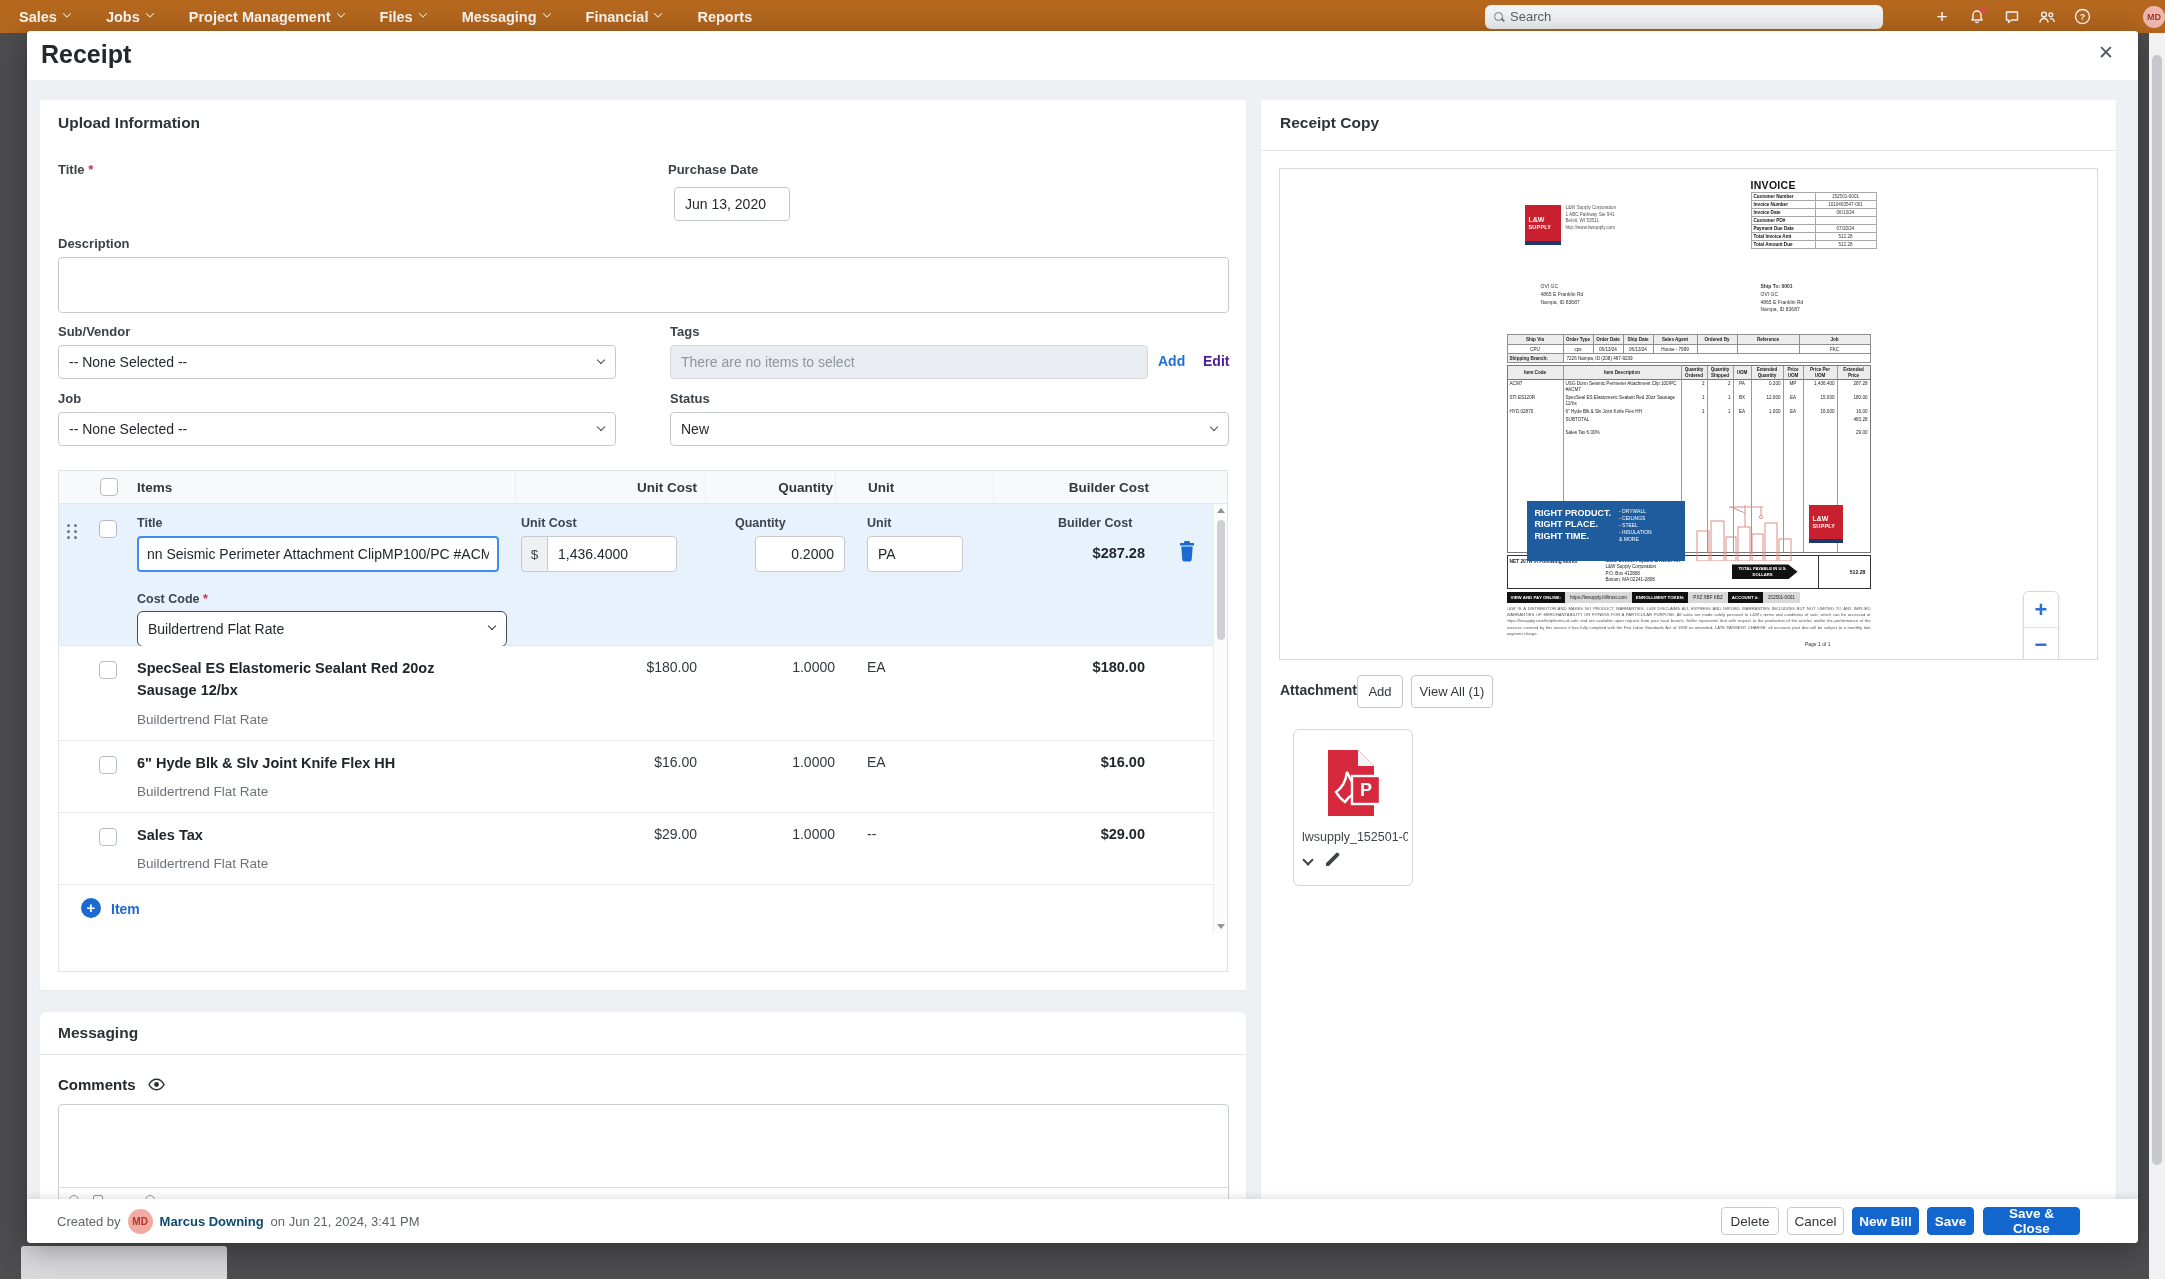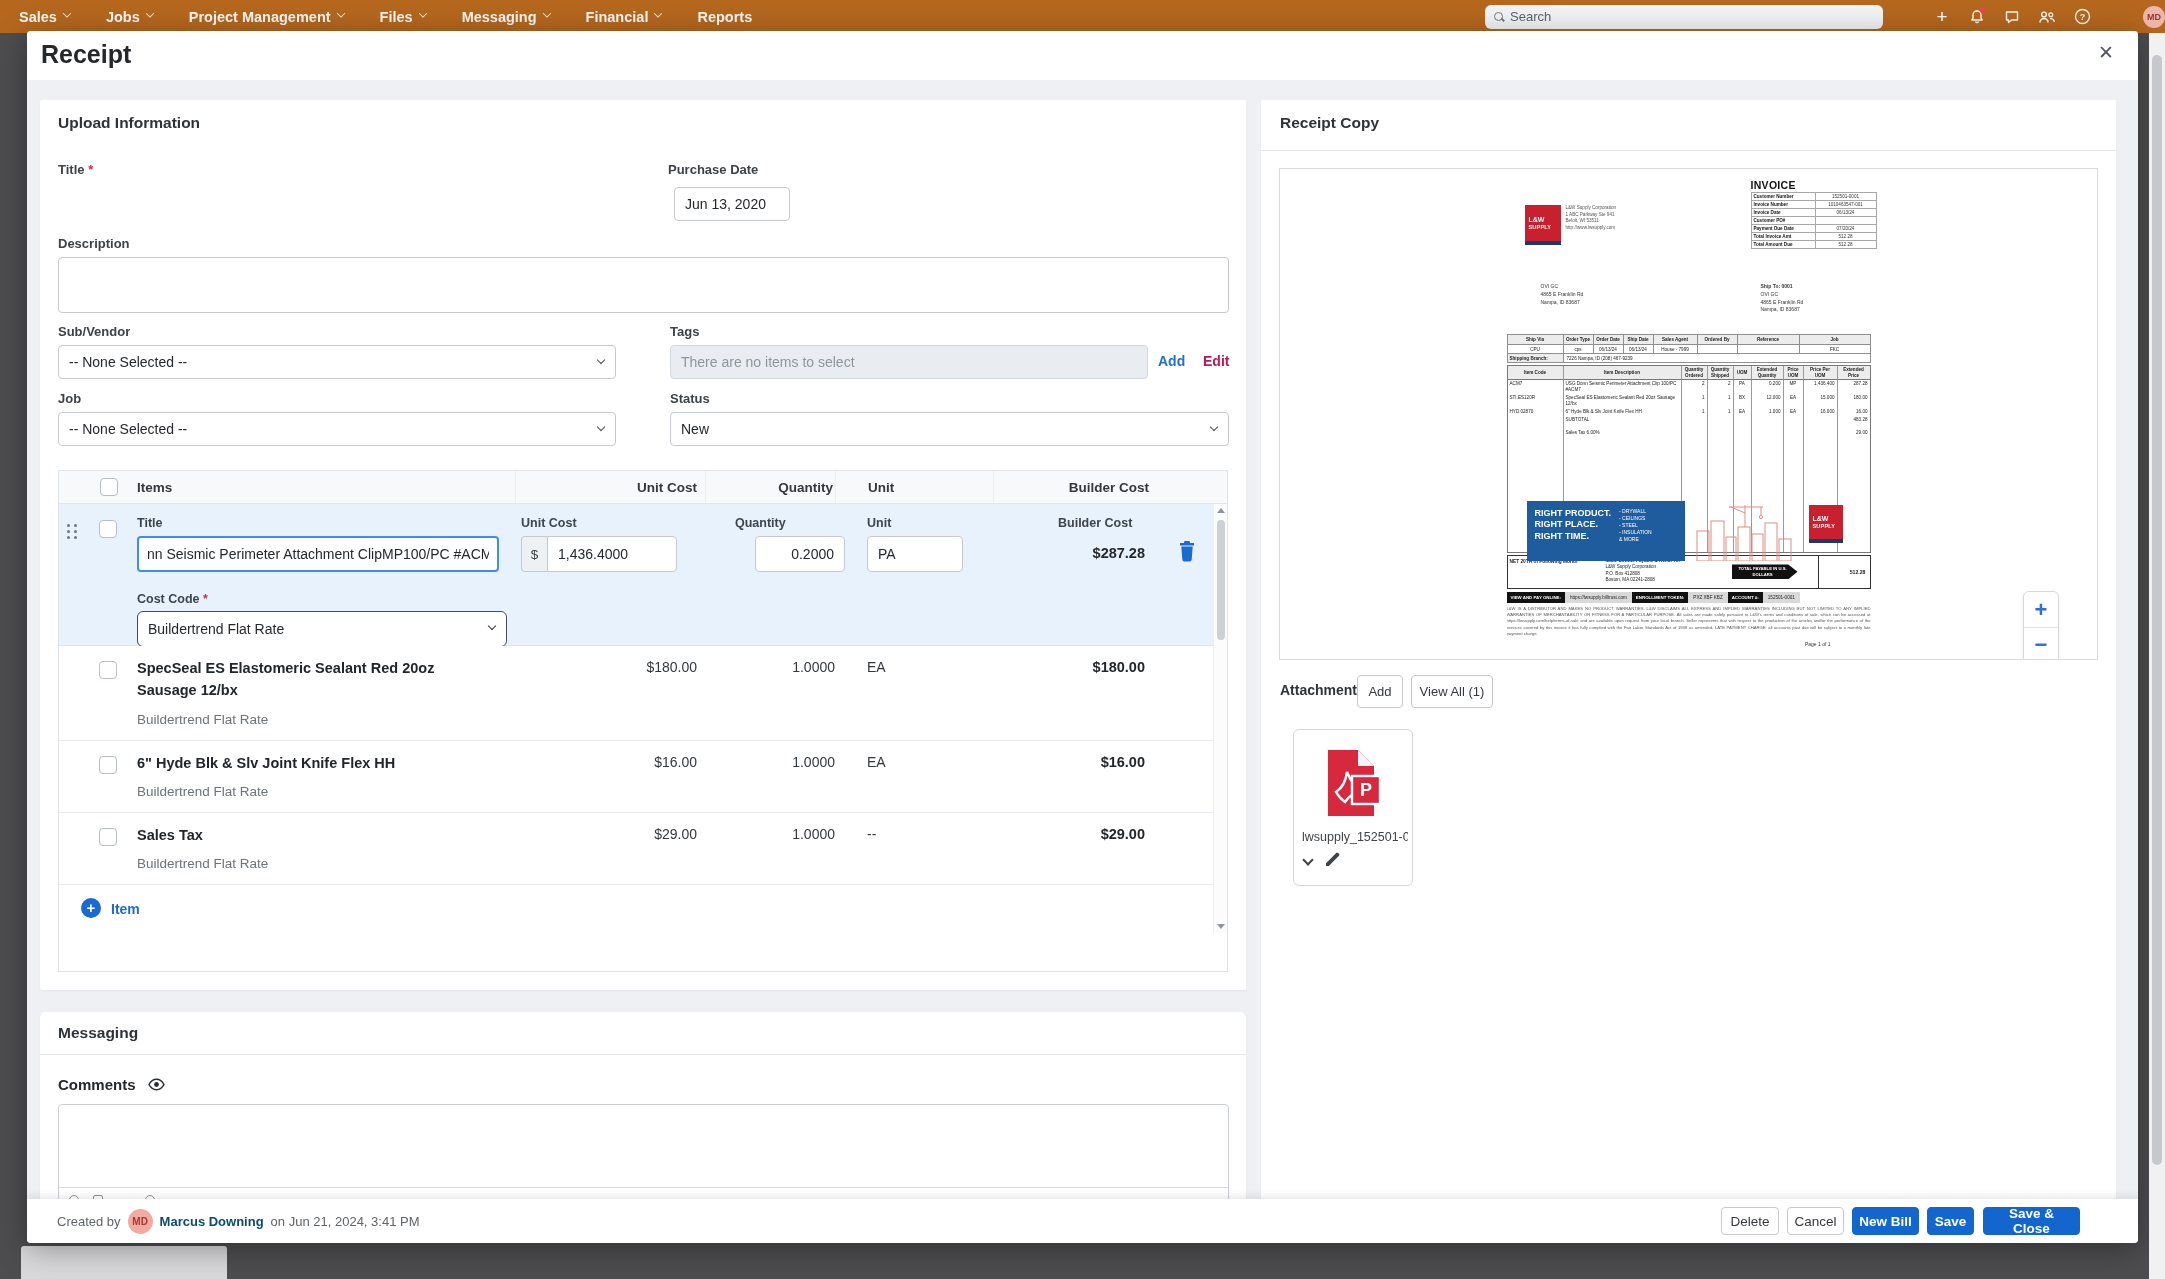--- a/index.html
+++ b/index.html
@@ -49,21 +49,21 @@
   .sec-head{position:absolute;font-size:15.5px;font-weight:700;color:#2e3338;}
   .lbl{position:absolute;font-size:13px;font-weight:700;color:#3c4247;white-space:nowrap;}
   .req{color:#c4314b;font-weight:700;}
   .inp{position:absolute;border:1px solid #c6cacf;border-radius:4px;font-family:inherit;
     font-size:14px;color:#24282c;padding:0 10px;background:#fff;outline:none;}
   .sel{position:absolute;border:1px solid #c6cacf;border-radius:4px;background:#fff;
     display:flex;align-items:center;padding:0 28px 0 10px;font-size:14px;color:#24282c;cursor:pointer;}
   .sel .chev{position:absolute;right:11px;top:11px;width:6px;height:6px;border-right:1.6px solid #474d53;
     border-bottom:1.6px solid #474d53;transform:rotate(45deg);}
   .link{font-size:14px;font-weight:600;color:#1f6fd6;cursor:pointer;}
-  .link.dis{color:#be185d;cursor:default;}
+  .link.dis{color:#4c1d95;cursor:default;}
 
   
   #f-title-l{left:18px;top:62px;} #f-title{left:18px;top:87px;width:558px;height:34px;}
   #f-pd-l{left:628px;top:62px;text-align:right;}  #f-pd{left:634px;top:87px;width:116px;height:34px;}
   #f-desc-l{left:18px;top:136px;}
   #f-desc{left:18px;top:157px;width:1171px;height:56px;resize:none;padding:6px 10px;}
   #f-sv-l{left:18px;top:224px;}  #f-sv{left:18px;top:245px;width:558px;height:34px;}
   #f-tags-l{left:630px;top:224px;}
   #f-tags{left:630px;top:245px;width:478px;height:34px;background:#e9edf2;border-color:#d3d8de;}
   #f-tags::placeholder{color:#8d959d;}

